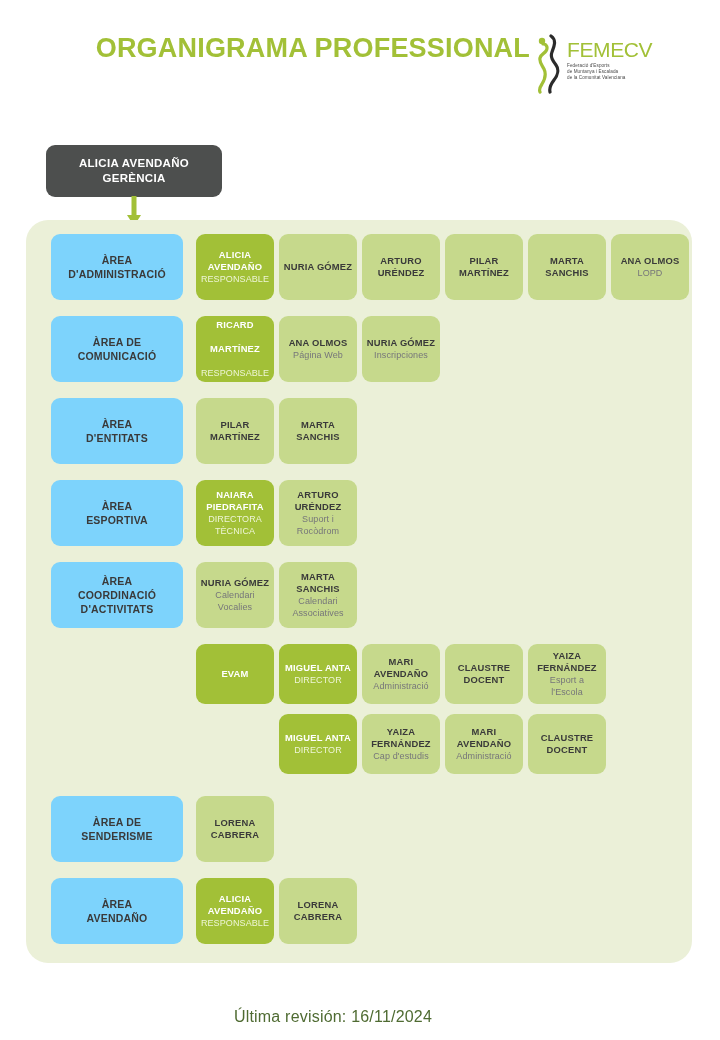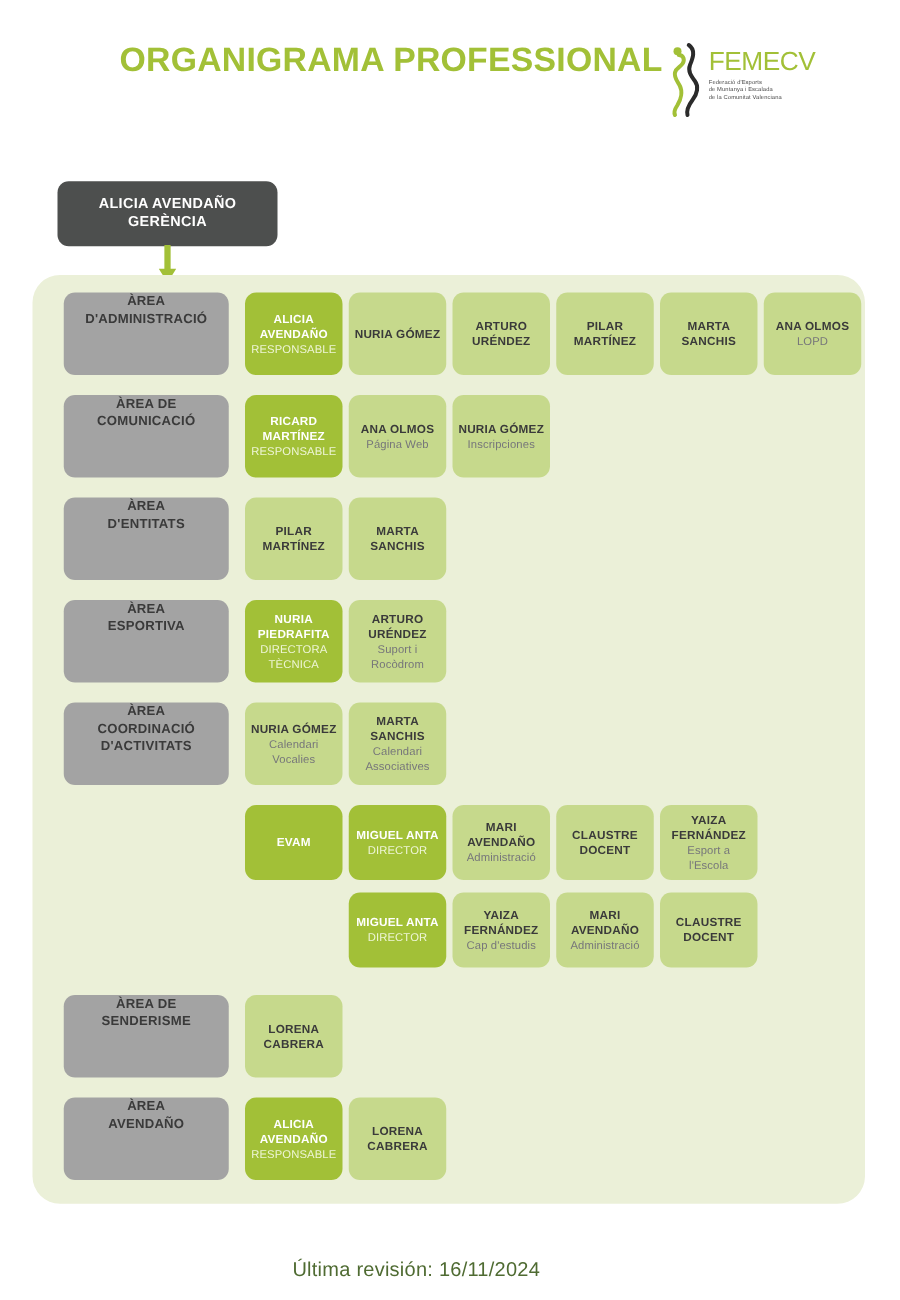--- a/index.html
+++ b/index.html
@@ -114,24 +114,25 @@
     border-radius: 22px;
   }
 
   .row {
     position: absolute;
     left: 0;
     width: 666px;
   }
   .area-box {
     position: absolute;
-    background: #a3a3a3;
+    background: #7dd3fc;
     border-radius: 9px;
     color: #3a3a3a;
     display: flex;
+    align-items: center;
     justify-content: center;
     text-align: center;
     font-size: 10.5px;
     font-weight: bold;
     line-height: 14px;
     letter-spacing: 0.2px;
     padding: 0 6px;
     box-sizing: border-box;
   }
   .cell {
@@ -245,21 +246,21 @@
         <div class="sub">LOPD</div>
       </div>
     </div>
     <div class="row" style="top: 96px; height: 66px;">
       <div class="area-box" style="left: 25px; width: 132px; top: 0px; height: 66px;">
         <div>
           <div class="">ÀREA DE</div>
           <div class="">COMUNICACIÓ</div>
         </div>
       </div>
-      <div class="cell dark" style="left: 170px; width: 78px; top: 0px; height: 66px;">
+      <div class="cell dark" style="left: 170px; width: 78px; top: 0px; height: 66px; gap: 12px;">
         <div class="nm">RICARD</div>
         <div class="nm">MARTÍNEZ</div>
         <div class="sub">RESPONSABLE</div>
       </div>
       <div class="cell light" style="left: 253px; width: 78px; top: 0px; height: 66px;">
         <div class="nm">ANA OLMOS</div>
         <div class="sub">Página Web</div>
       </div>
       <div class="cell light" style="left: 336px; width: 78px; top: 0px; height: 66px;">
         <div class="nm">NURIA GÓMEZ</div>
@@ -283,21 +284,21 @@
       </div>
     </div>
     <div class="row" style="top: 260px; height: 66px;">
       <div class="area-box" style="left: 25px; width: 132px; top: 0px; height: 66px;">
         <div>
           <div class="">ÀREA</div>
           <div class="">ESPORTIVA</div>
         </div>
       </div>
       <div class="cell dark" style="left: 170px; width: 78px; top: 0px; height: 66px;">
-        <div class="nm">NURIA</div>
+        <div class="nm">NAIARA</div>
         <div class="nm">PIEDRAFITA</div>
         <div class="sub">DIRECTORA</div>
         <div class="sub">TÈCNICA</div>
       </div>
       <div class="cell light" style="left: 253px; width: 78px; top: 0px; height: 66px;">
         <div class="nm">ARTURO</div>
         <div class="nm">URÉNDEZ</div>
         <div class="sub">Suport i</div>
         <div class="sub">Rocòdrom</div>
       </div>

